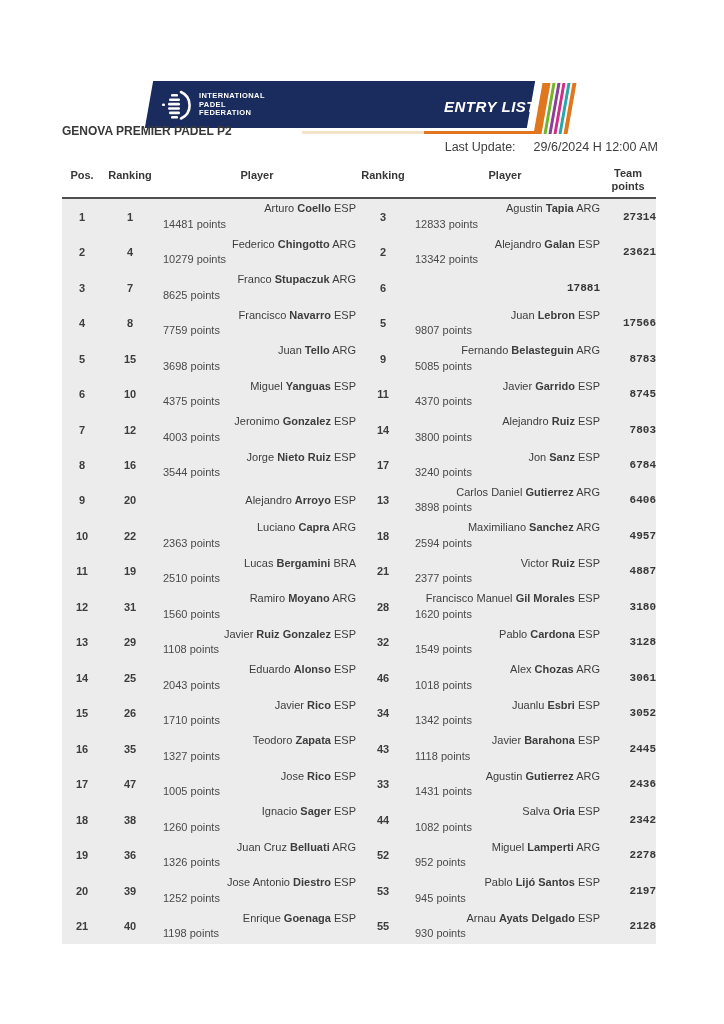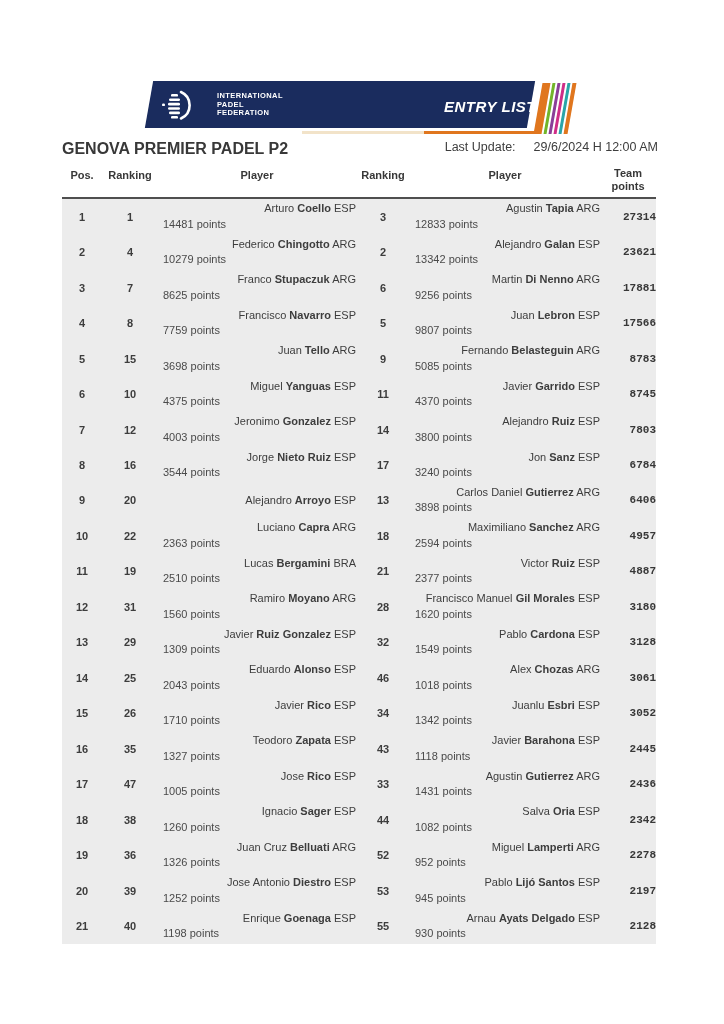--- a/index.html
+++ b/index.html
@@ -27,37 +27,37 @@
   .underline-cream {
     position:absolute; left:302px; top:131px; width:122px; height:3px;
     background:#f2e3c9;
   }
   .underline-orange {
     position:absolute; left:424px; top:131px; width:116px; height:3px;
     background:#e0761e;
   }
   .logo {
     position:absolute; left:161px; top:87px; height:36px;
-    display:flex; align-items:center; gap:24px;
+    display:flex; align-items:center; gap:6px;
   }
   .logo svg { display:block; }
   .logo-text {
     color:#ffffff; font-weight:bold; font-size:7.5px; line-height:8.5px;
     letter-spacing:0.4px;
   }
   .entry-title {
     position:absolute; left:444px; top:98px;
     color:#ffffff; font-weight:bold; font-style:italic;
     font-size:15px; letter-spacing:0.5px;
   }
 
   
   .tournament-title {
-    position:absolute; left:62px; top:140px;
-    font-size:16px; font-weight:bold; color:#383838;
+    position:absolute; left:62px; top:124px;
+    font-size:12px; font-weight:bold; color:#383838;
   }
   .last-update {
     position:absolute; right:66px; top:140px;
     font-size:12.5px; color:#3d3d3d;
   }
   .last-update .lbl { margin-right:18px; }
 
   
   .thead {
     position:absolute; left:62px; top:167px; width:594px; height:30px;
@@ -175,24 +175,20 @@
   </div>
 
   <div class="trow">
     <div class="cell pos">3</div>
     <div class="cell rank">7</div>
     <div class="cell player">
       <div class="pname"><span>Franco</span> <b>Stupaczuk</b> <span>ARG</span></div>
       <div class="ppoints">8625 points</div>
     </div>
     <div class="cell rank">6</div>
-    <div class="cell player">
-      <div class="pname"><span>Martin</span> <b>Di Nenno</b> <span>ARG</span></div>
-      <div class="ppoints">9256 points</div>
-    </div>
     <div class="cell team">17881</div>
   </div>
 
   <div class="trow">
     <div class="cell pos">4</div>
     <div class="cell rank">8</div>
     <div class="cell player">
       <div class="pname"><span>Francisco</span> <b>Navarro</b> <span>ESP</span></div>
       <div class="ppoints">7759 points</div>
     </div>
@@ -321,21 +317,21 @@
       <div class="ppoints">1620 points</div>
     </div>
     <div class="cell team">3180</div>
   </div>
 
   <div class="trow">
     <div class="cell pos">13</div>
     <div class="cell rank">29</div>
     <div class="cell player">
       <div class="pname"><span>Javier</span> <b>Ruiz Gonzalez</b> <span>ESP</span></div>
-      <div class="ppoints">1309 points</div>
+      <div class="ppoints">1108 points</div>
     </div>
     <div class="cell rank">32</div>
     <div class="cell player">
       <div class="pname"><span>Pablo</span> <b>Cardona</b> <span>ESP</span></div>
       <div class="ppoints">1549 points</div>
     </div>
     <div class="cell team">3128</div>
   </div>
 
   <div class="trow">

